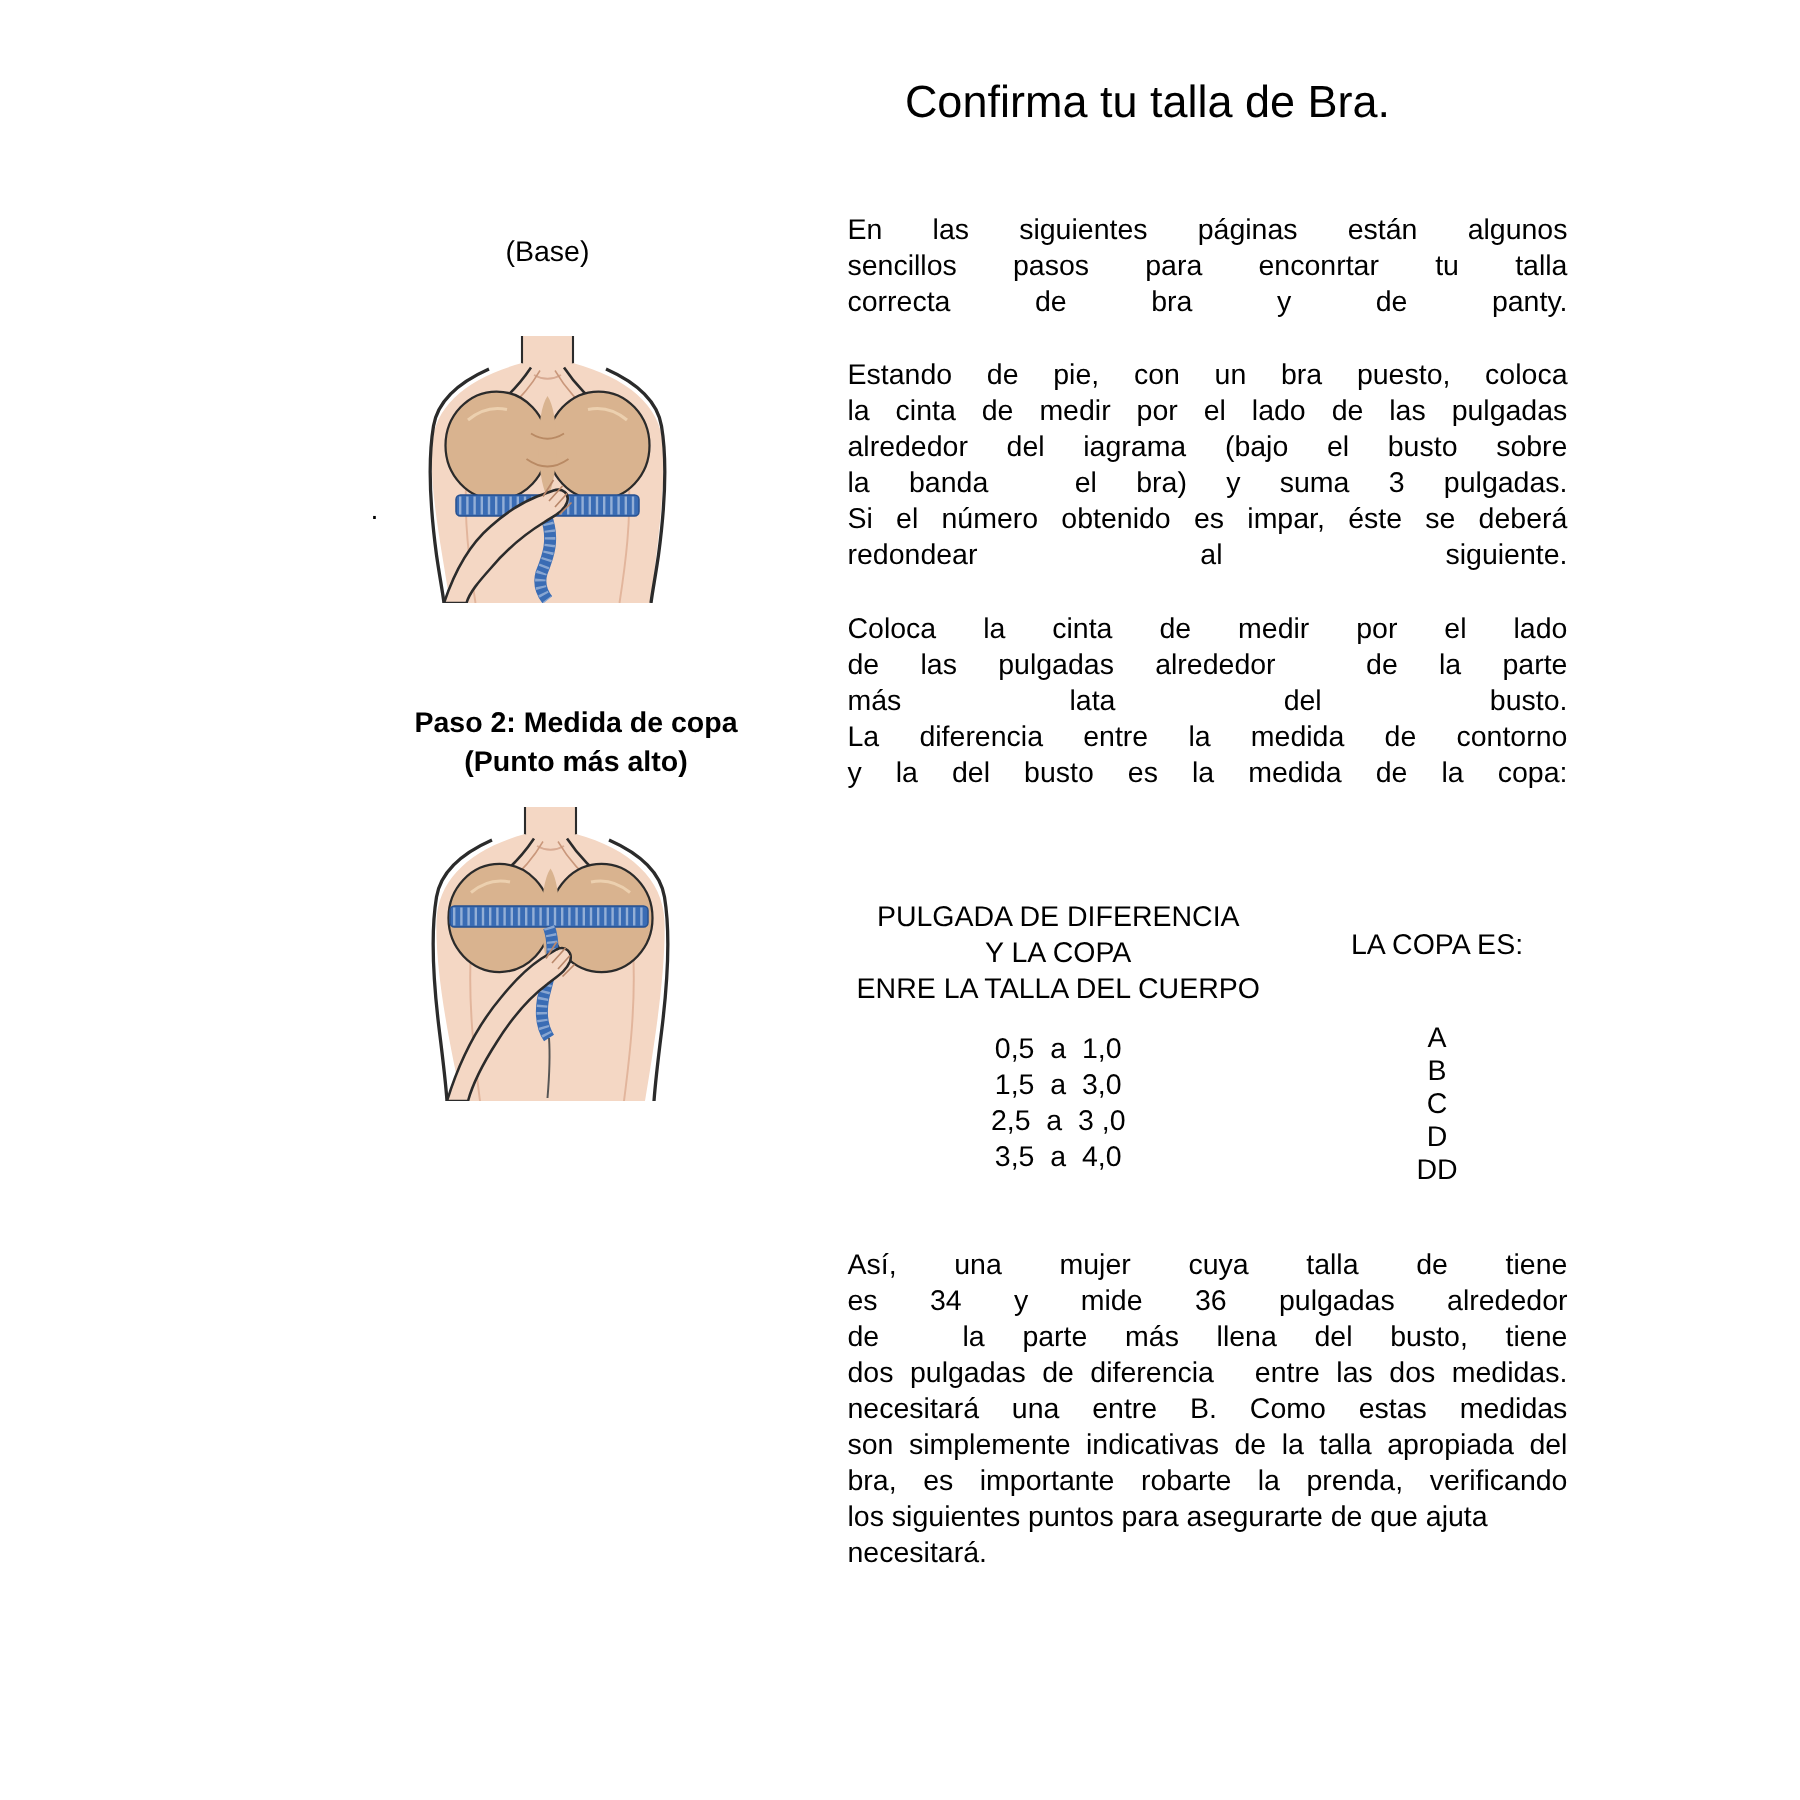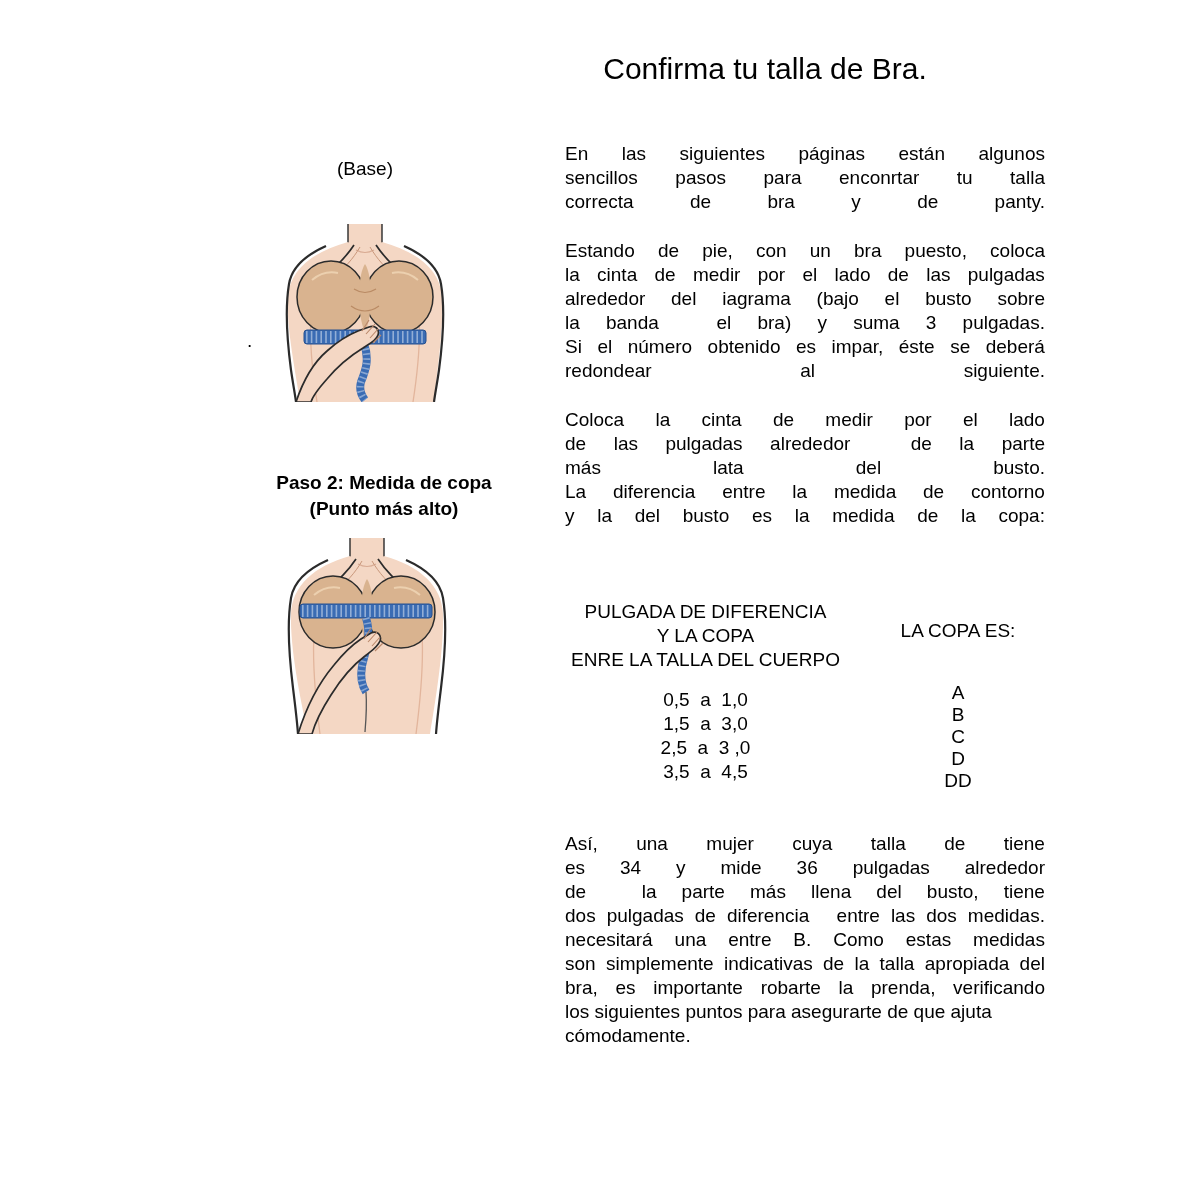--- a/index.html
+++ b/index.html
@@ -122,35 +122,35 @@
   <section class="abs thead-left center">
       <div class="trow">PULGADA DE DIFERENCIA</div>
       <div class="trow">Y LA COPA</div>
       <div class="trow">ENRE LA TALLA DEL CUERPO</div>
     </section>
   <div class="abs thead-right center">LA COPA ES:</div>
   <section class="abs tcol-ranges center">
       <div class="trow">0,5  a  1,0</div>
       <div class="trow">1,5  a  3,0</div>
       <div class="trow">2,5  a  3 ,0</div>
-      <div class="trow">3,5  a  4,5</div>
+      <div class="trow">3,5  a  4,0</div>
     </section>
   <section class="abs tcol-cups center">
       <div class="trow">A</div>
       <div class="trow">B</div>
       <div class="trow">C</div>
       <div class="trow">D</div>
       <div class="trow">DD</div>
     </section>
 
   <section class="abs para p5">
       <div class="tline just"><span>Así,</span><span>una</span><span>mujer</span><span>cuya</span><span>talla</span><span>de</span><span>tiene</span></div>
       <div class="tline just"><span>es</span><span>34</span><span>y</span><span>mide</span><span>36</span><span>pulgadas</span><span>alrededor</span></div>
       <div class="tline just"><span>de</span><span>&nbsp;</span><span>la</span><span>parte</span><span>más</span><span>llena</span><span>del</span><span>busto,</span><span>tiene</span></div>
       <div class="tline just"><span>dos</span><span>pulgadas</span><span>de</span><span>diferencia</span><span>&nbsp;</span><span>entre</span><span>las</span><span>dos</span><span>medidas.</span></div>
       <div class="tline just"><span>necesitará</span><span>una</span><span>entre</span><span>B.</span><span>Como</span><span>estas</span><span>medidas</span></div>
       <div class="tline just"><span>son</span><span>simplemente</span><span>indicativas</span><span>de</span><span>la</span><span>talla</span><span>apropiada</span><span>del</span></div>
       <div class="tline just"><span>bra,</span><span>es</span><span>importante</span><span>robarte</span><span>la</span><span>prenda,</span><span>verificando</span></div>
       <div class="tline">los siguientes puntos para asegurarte de que ajuta</div>
-      <div class="tline">cómodamente.</div>
+      <div class="tline">necesitará.</div>
     </section>
 
 </main>
 
 </body></html>

